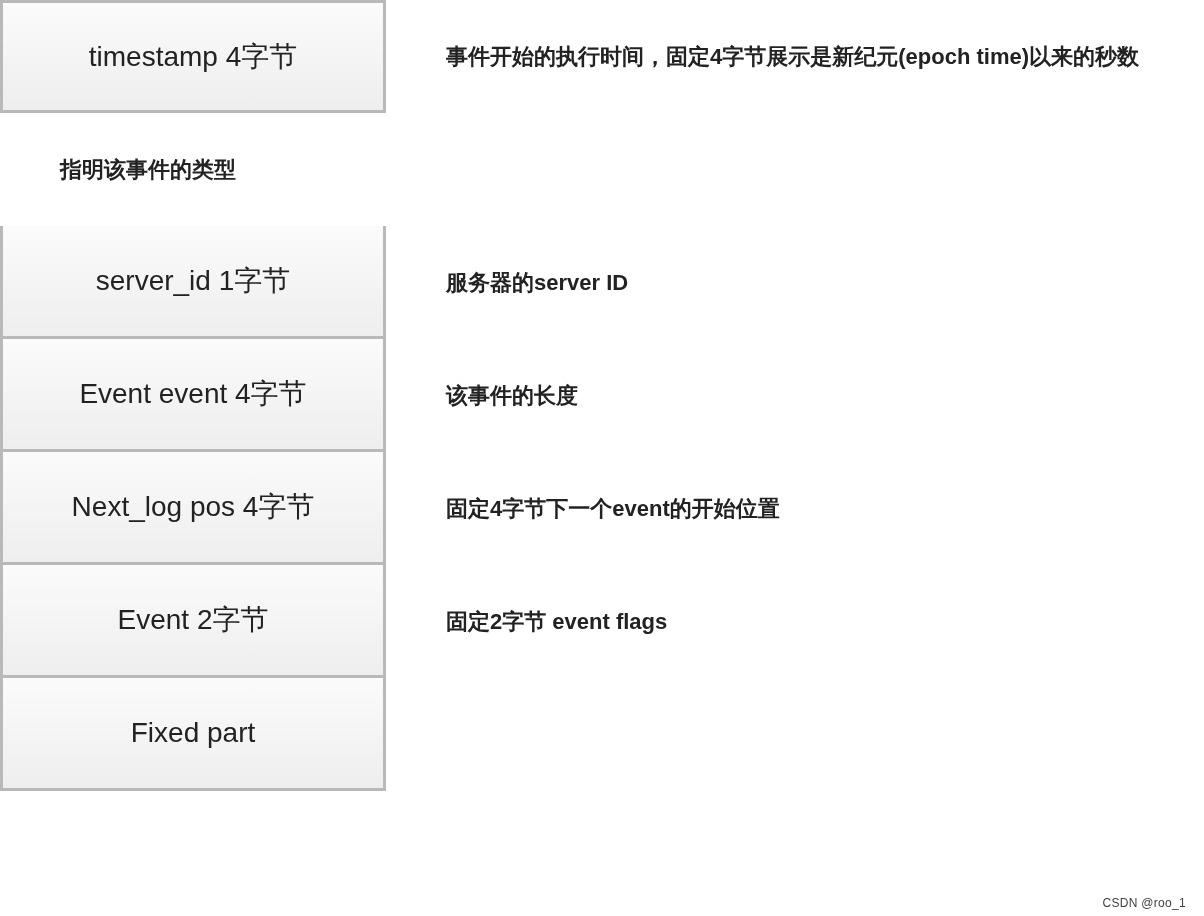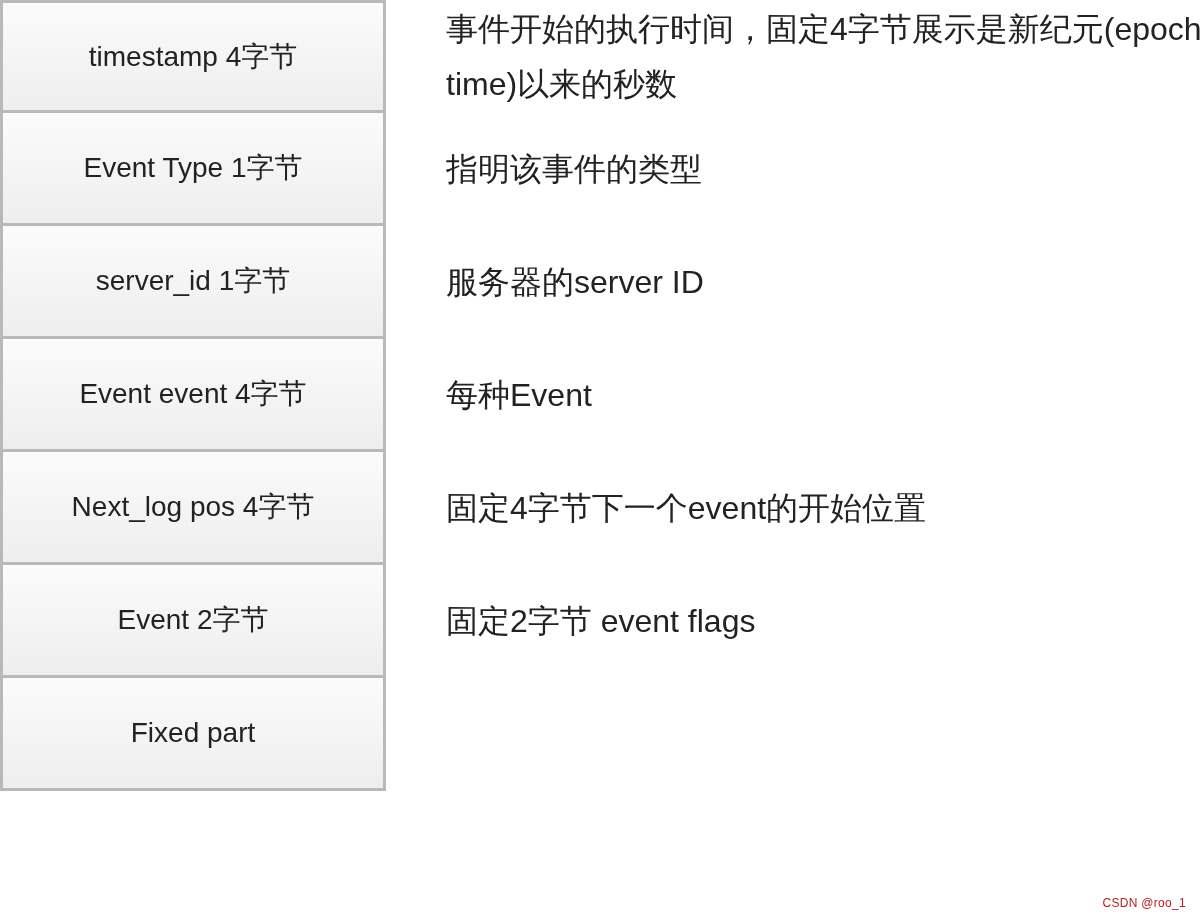--- a/index.html
+++ b/index.html
@@ -16,57 +16,57 @@
     font-size:28px;
     color:#222;
     text-align:center;
     padding:0 6px;
   }
   .row:first-child .cell-left{border-top-width:3px;}
   .cell-right{
     flex:1;
     display:flex;align-items:center;
     padding-left:60px;
-    font-size:32px;
+    font-size:22px;
     color:#222;
     line-height:1.7;
+    font-weight:bold;
   }
   .watermark{
     position:absolute;
     right:18px;bottom:6px;
     font-size:12px;
-    color:#b91c1c;
+    color:#404040;
     letter-spacing:0.3px;
     font-family:Arial,sans-serif;
   }
 </style>
 </head>
 <body>
 
 <div class="page">
   <div class="grid">
 
     <div class="row">
       <div class="cell-left">timestamp 4字节</div>
       <div class="cell-right">事件开始的执行时间，固定4字节展示是新纪元(epoch time)以来的秒数</div>
     </div>
 
     <div class="row">
-      <div class="cell-left">Event Type 1字节</div>
       <div class="cell-right">指明该事件的类型</div>
     </div>
 
     <div class="row">
       <div class="cell-left">server_id 1字节</div>
       <div class="cell-right">服务器的server ID</div>
     </div>
 
     <div class="row">
       <div class="cell-left">Event event  4字节</div>
-      <div class="cell-right">每种Event</div>
+      <div class="cell-right">该事件的长度</div>
     </div>
 
     <div class="row">
       <div class="cell-left">Next_log pos 4字节</div>
       <div class="cell-right">固定4字节下一个event的开始位置</div>
     </div>
 
     <div class="row">
       <div class="cell-left">Event 2字节</div>
       <div class="cell-right">固定2字节 event flags</div>

